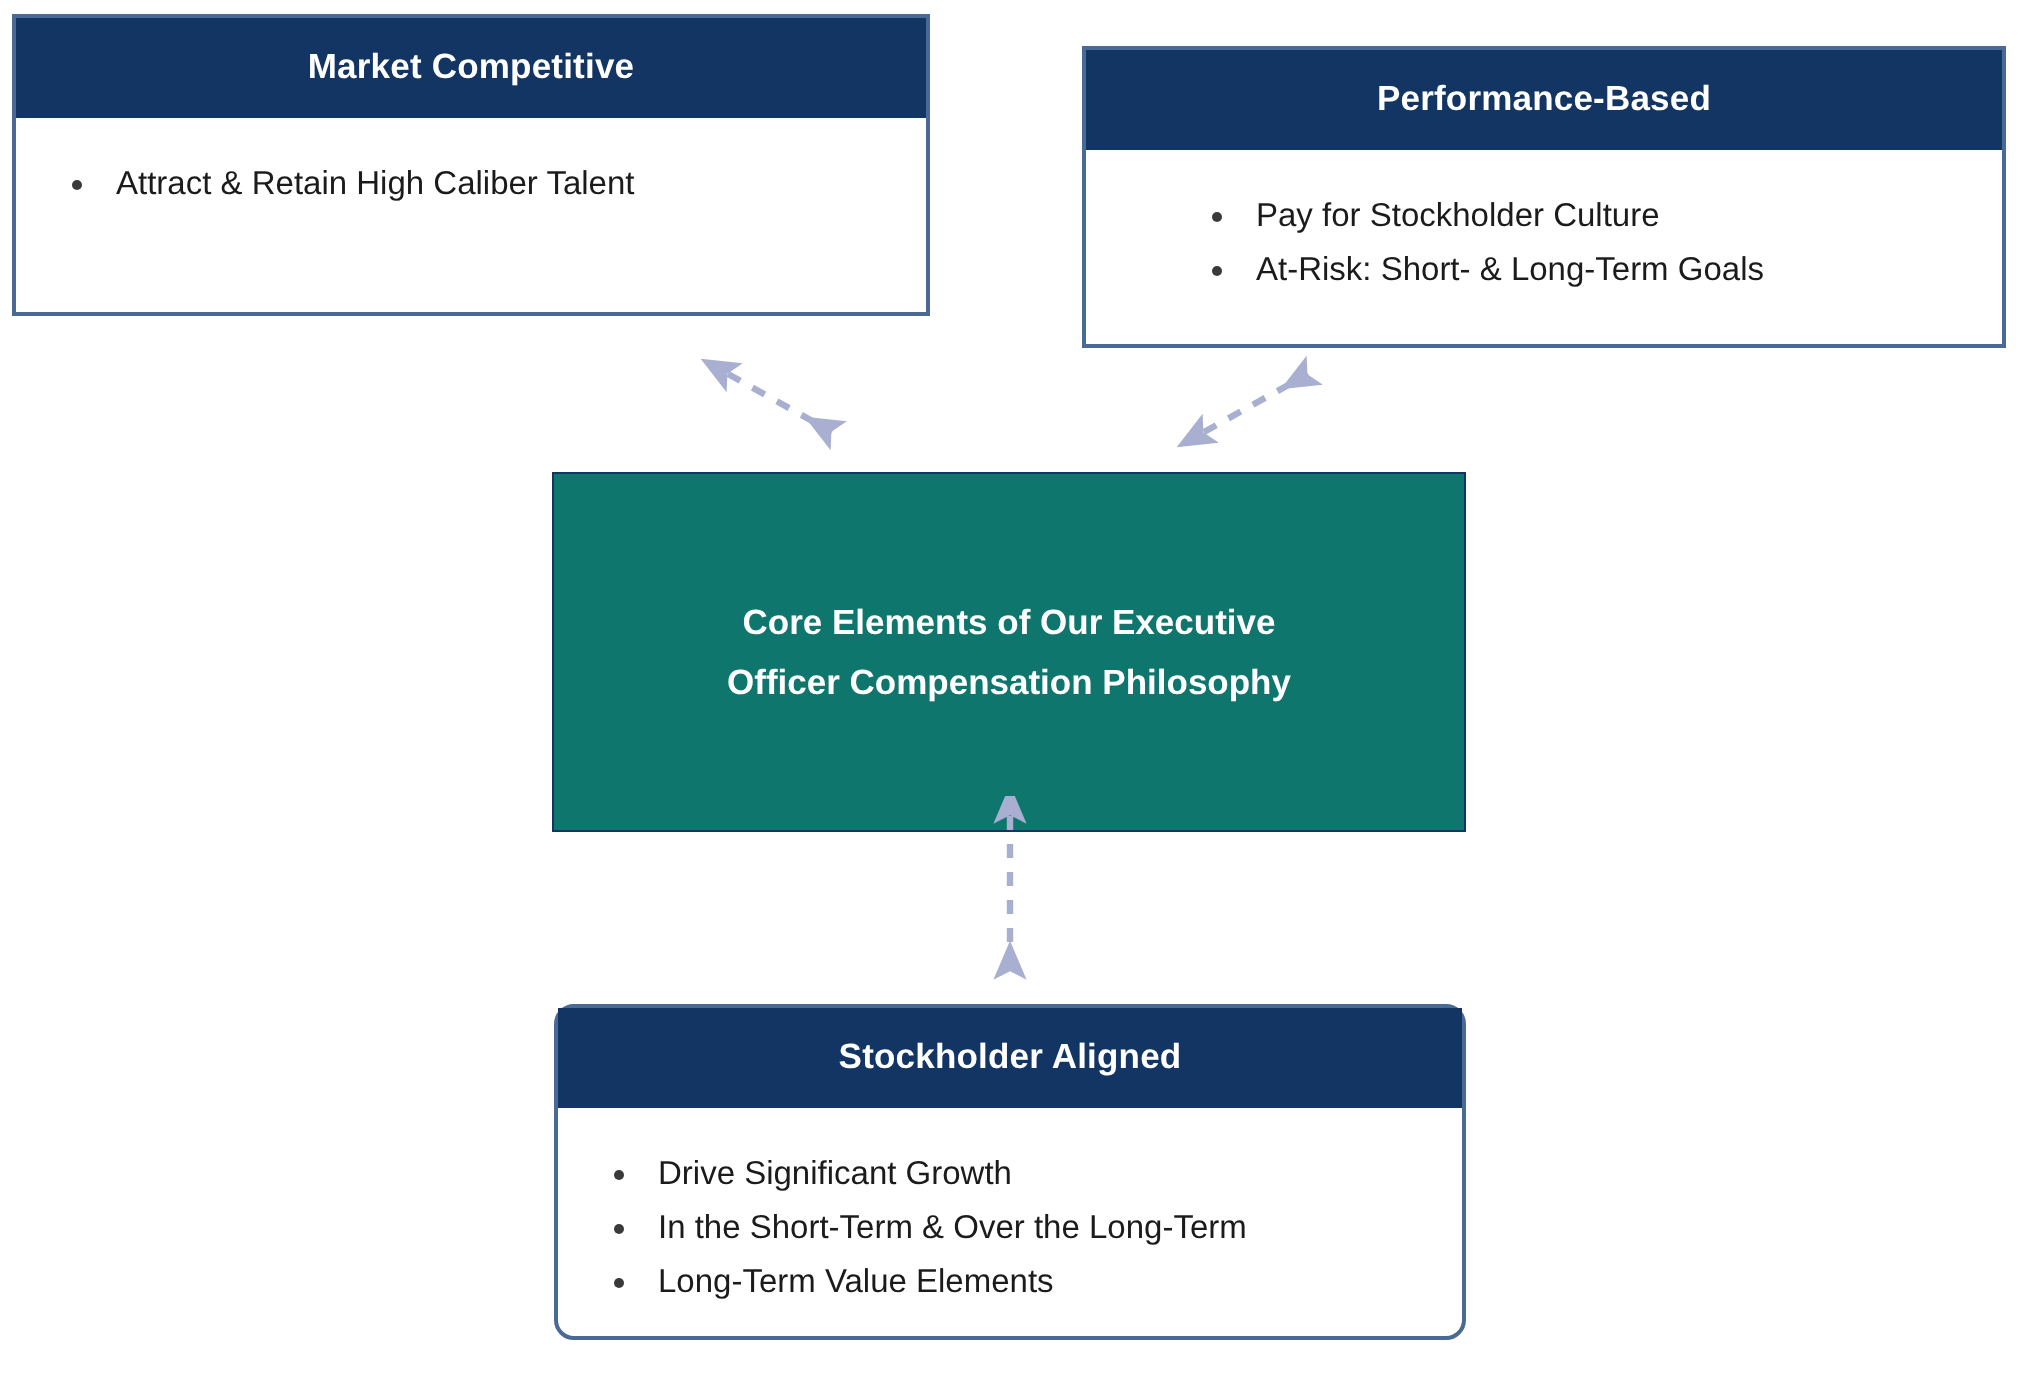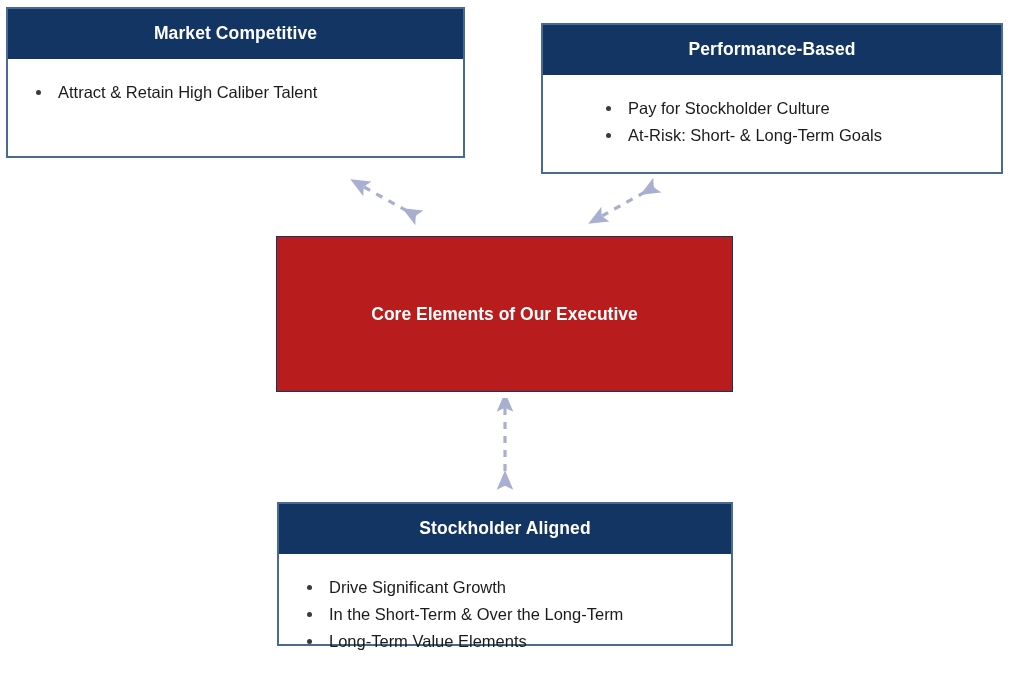--- a/index.html
+++ b/index.html
@@ -90,42 +90,43 @@
     height: 151px;
   }
   #box-performance .card-body { padding-left: 63px; }
 
   
   #box-core {
     position: absolute;
     left: 276px;
     top: 236px;
     width: 457px;
-    height: 156px;
+    height: 180px;
     box-sizing: border-box;
-    background: #b91c1c;
+    background: #0f766e;
     border: 1px solid #123563;
     display: flex;
     align-items: center;
     justify-content: center;
     text-align: center;
   }
   #box-core .core-text {
     color: #ffffff;
     font-size: 17.5px;
     font-weight: bold;
     line-height: 30px;
     max-width: 340px;
   }
 
   #box-stockholder {
     left: 277px;
     top: 502px;
     width: 456px;
-    height: 144px;
+    height: 168px;
+    border-radius: 10px;
   }
   #box-stockholder .card-body { padding-left: 28px; }
 
   
   .arrow {
     position: absolute;
     pointer-events: none;
   }
   #arrow-left  { left: 340px; top: 165px; width: 100px; height: 70px; }
   #arrow-right { left: 578px; top: 165px; width: 100px; height: 70px; }
@@ -160,20 +161,21 @@
           <span class="dot"></span>
           <span>At-Risk: Short- &amp; Long-Term Goals</span>
         </li>
       </ul>
     </div>
   </div>
 
   <div id="box-core">
     <div class="core-text">
       <div>Core Elements of Our Executive</div>
+      <div>Officer Compensation Philosophy</div>
     </div>
   </div>
 
   <div class="card" id="box-stockholder">
     <div class="card-header">Stockholder Aligned</div>
     <div class="card-body">
       <ul class="bullets">
         <li>
           <span class="dot"></span>
           <span>Drive Significant Growth</span>

